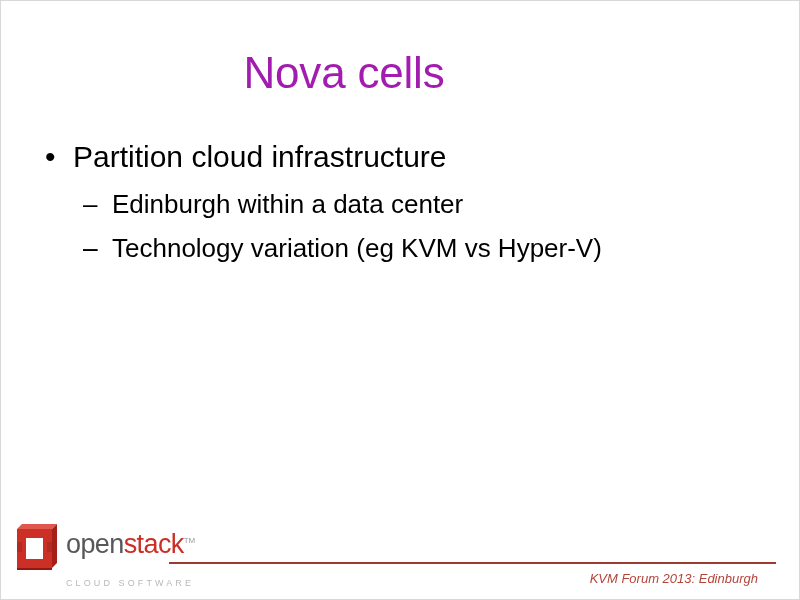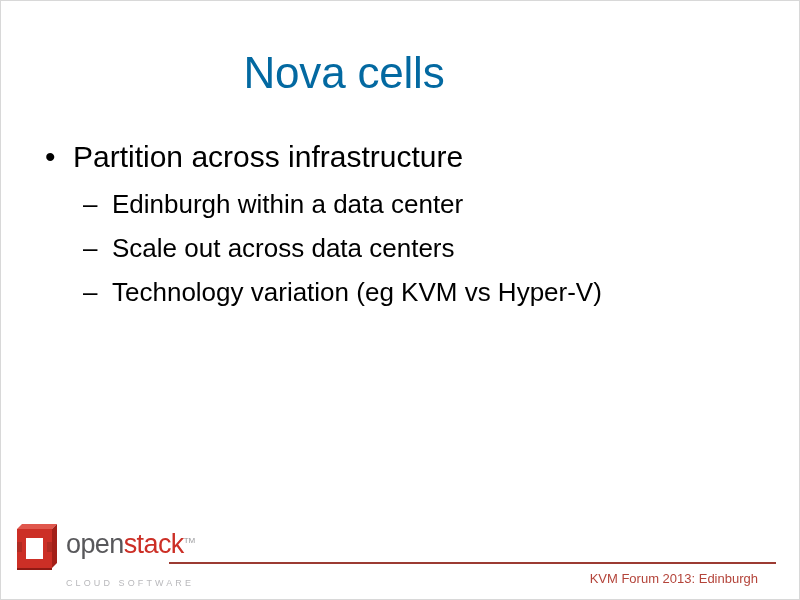--- a/index.html
+++ b/index.html
@@ -24,21 +24,21 @@
 
   
   .slide-title {
     position: absolute;
     left: 0;
     top: 46px;
     width: 686px;
     text-align: center;
     font-size: 44px;
     line-height: 52px;
-    color: #0369a1;
+    color: #a21caf;
     font-weight: normal;
     letter-spacing: -0.2px;
     white-space: nowrap;
   }
 
   
   .body-list {
     position: absolute;
     left: 0;
     top: 136px;
@@ -148,46 +148,46 @@
   }
 
   .footer-text {
     position: absolute;
     right: 25px;
     top: 51px;
     font-size: 13px;
     line-height: 18px;
     color: #b4443a;
     white-space: nowrap;
+    font-style: italic;
   }
 </style>
 </head>
 <body>
 
 <div class="slide">
 
   <div class="slide-title">Nova cells</div>
 
   <div class="body-list">
 
     <div class="bullet-l1">
       <span class="marker">•</span>
-      <span>Partition across infrastructure</span>
+      <span>Partition cloud infrastructure</span>
     </div>
 
     <div class="sub-list">
 
       <div class="bullet-l2">
         <span class="marker">–</span>
         <span>Edinburgh within a data center</span>
       </div>
 
       <div class="bullet-l2">
         <span class="marker">–</span>
-        <span>Scale out across data centers</span>
       </div>
 
       <div class="bullet-l2">
         <span class="marker">–</span>
         <span>Technology variation (eg KVM vs Hyper-V)</span>
       </div>
 
     </div>
   </div>
 

